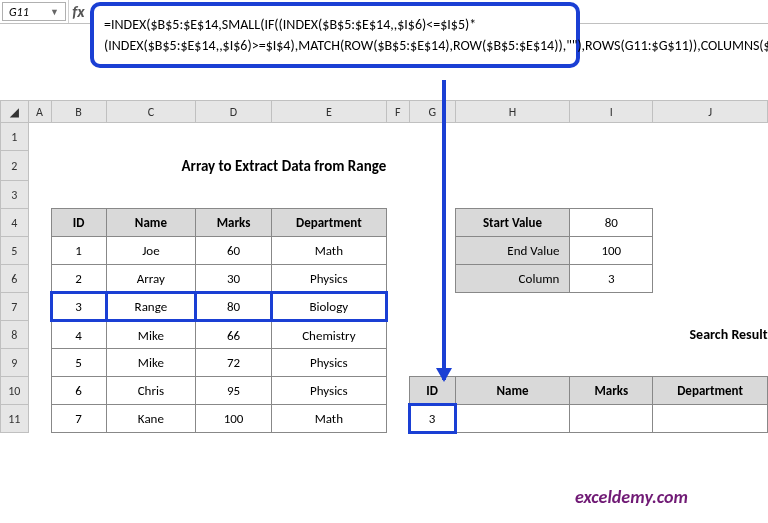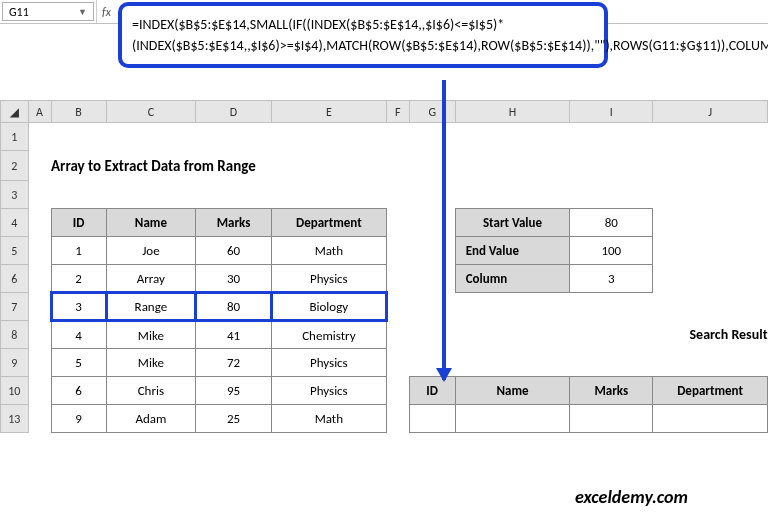--- a/index.html
+++ b/index.html
@@ -1,51 +1,51 @@
 <!DOCTYPE html>
 <html><head>
 <meta charset="utf-8">
 <style>
 * { box-sizing: border-box; margin: 0; padding: 0; }
 body { font-family: Calibri, Arial, sans-serif; font-size: 13px; background: #fff; width: 768px; height: 523px; overflow: hidden; position: relative; }
 .namebox-bar { display: flex; align-items: stretch; border-bottom: 1px solid #c0c0c0; height: 24px; background: #fff; }
-.namebox { width: 92px; border: 1px solid #b0b0b0; background: #fff; display: flex; align-items: center; padding: 0 6px; font-size: 12px; margin: 2px; }
+.namebox { width: 64px; border: 1px solid #b0b0b0; background: #fff; display: flex; align-items: center; padding: 0 6px; font-size: 12px; margin: 2px; font-style: italic; }
 .namebox-dd { color: #666; font-size: 9px; margin-left: auto; }
-.fx-icon { width: 20px; display: flex; align-items: center; justify-content: center; font-style: italic; color: #555; font-size: 12px; border-left: 1px solid #d0d0d0; }
+.fx-icon { width: 20px; display: flex; align-items: center; justify-content: center; font-style: italic; color: #555; font-size: 16px; border-left: 1px solid #d0d0d0; font-weight: bold; }
 .formula-area { position: relative; flex: 1; }
 .formula-callout { position: absolute; left: 2px; top: 2px; width: 490px; border: 4px solid #1a3fd4; border-radius: 10px; background: #fff; padding: 8px 10px; font-size: 14px; line-height: 1.5; z-index: 10; color: #000; }
 .arrow { position: absolute; left: 442px; top: 80px; width: 4px; height: 300px; background: #1a3fd4; z-index: 9; }
 .arrow::after { content: ''; position: absolute; bottom: -2px; left: -6px; border-left: 8px solid transparent; border-right: 8px solid transparent; border-top: 14px solid #1a3fd4; }
 .grid { position: absolute; left: 0; top: 100px; width: 768px; }
 table { border-collapse: collapse; width: 100%; table-layout: fixed; }
 th.col-hdr, td.row-hdr { background: #e6e6e6; border: 1px solid #c0c0c0; text-align: center; font-weight: normal; color: #333; font-size: 12px; }
 th.col-hdr { height: 22px; }
 td.row-hdr { width: 24px; }
 .col-A { width: 20px; }
 .col-B { width: 48px; }
 .col-C { width: 78px; }
 .col-D { width: 66px; }
 .col-E { width: 100px; }
 .col-F { width: 20px; }
 .col-G { width: 40px; }
 .col-H { width: 100px; }
 .col-I { width: 72px; }
 .col-J { width: 100px; }
 td.cell { height: 28px; border: none; }
-.title-merge { text-align: left; font-weight: bold; font-size: 15px; padding: 6px 0; }
+.title-merge { text-align: right; font-weight: bold; font-size: 15px; padding: 6px 0; }
 .tbl-main td.d { border: 1px solid #888; text-align: center; height: 28px; background: #fff; }
 .tbl-main td.h { border: 1px solid #888; text-align: center; height: 28px; background: #d9d9d9; font-weight: bold; }
 .row-hl td.d { border: 3px solid #1a3fd4; }
-.side td.h { border: 1px solid #888; background: #d9d9d9; font-weight: bold; text-align: left; height: 28px; padding: 0 10px; white-space: nowrap; }
+.side td.h { border: 1px solid #888; background: #d9d9d9; font-weight: normal; text-align: right; height: 28px; padding: 0 10px; white-space: nowrap; }
 .side td.v { border: 1px solid #888; text-align: center; height: 28px; }
 .search-title { text-align: right; font-weight: bold; font-size: 14px; }
 .res td.h { border: 1px solid #888; background: #d9d9d9; font-weight: bold; text-align: center; height: 28px; }
 .res td.d { border: 1px solid #888; text-align: center; height: 28px; }
 .sel-cell { border: 3px solid #1a3fd4 !important; }
-.watermark { position: absolute; right: 80px; bottom: 15px; font-size: 18px; color: #000000; font-style: italic; font-weight: bold; z-index: 0; pointer-events: none; }
+.watermark { position: absolute; right: 80px; bottom: 15px; font-size: 18px; color: #701a75; font-style: italic; font-weight: bold; z-index: 0; pointer-events: none; }
 </style>
 </head>
 <body>
 
 <div class="namebox-bar">
   <div class="namebox">
     <span>G11</span>
     <span class="namebox-dd">▼</span>
   </div>
   <div class="fx-icon">fx</div>
@@ -145,21 +145,21 @@
     <td class="d">Range</td>
     <td class="d">80</td>
     <td class="d">Biology</td>
     <td class="cell" colspan="5"></td>
   </tr>
   <tr class="tbl-main">
     <td class="row-hdr">8</td>
     <td class="cell"></td>
     <td class="d">4</td>
     <td class="d">Mike</td>
-    <td class="d">41</td>
+    <td class="d">66</td>
     <td class="d">Chemistry</td>
     <td class="cell"></td>
     <td class="cell search-title" colspan="4">Search Result</td>
   </tr>
   <tr class="tbl-main">
     <td class="row-hdr">9</td>
     <td class="cell"></td>
     <td class="d">5</td>
     <td class="d">Mike</td>
     <td class="d">72</td>
@@ -173,29 +173,29 @@
     <td class="d">Chris</td>
     <td class="d">95</td>
     <td class="d">Physics</td>
     <td class="cell"></td>
     <td class="h">ID</td>
     <td class="h">Name</td>
     <td class="h">Marks</td>
     <td class="h">Department</td>
   </tr>
   <tr class="tbl-main res">
-    <td class="row-hdr">13</td>
-    <td class="cell"></td>
-    <td class="d">9</td>
-    <td class="d">Adam</td>
-    <td class="d">25</td>
+    <td class="row-hdr">11</td>
+    <td class="cell"></td>
+    <td class="d">7</td>
+    <td class="d">Kane</td>
+    <td class="d">100</td>
     <td class="d">Math</td>
     <td class="cell"></td>
+    <td class="d sel-cell">3</td>
     <td class="d"></td>
     <td class="d"></td>
     <td class="d"></td>
-    <td class="d"></td>
   </tr>
 </tbody>
     </table>
 </div>
 
 <div class="watermark">exceldemy.com</div>
 
 </body></html>

